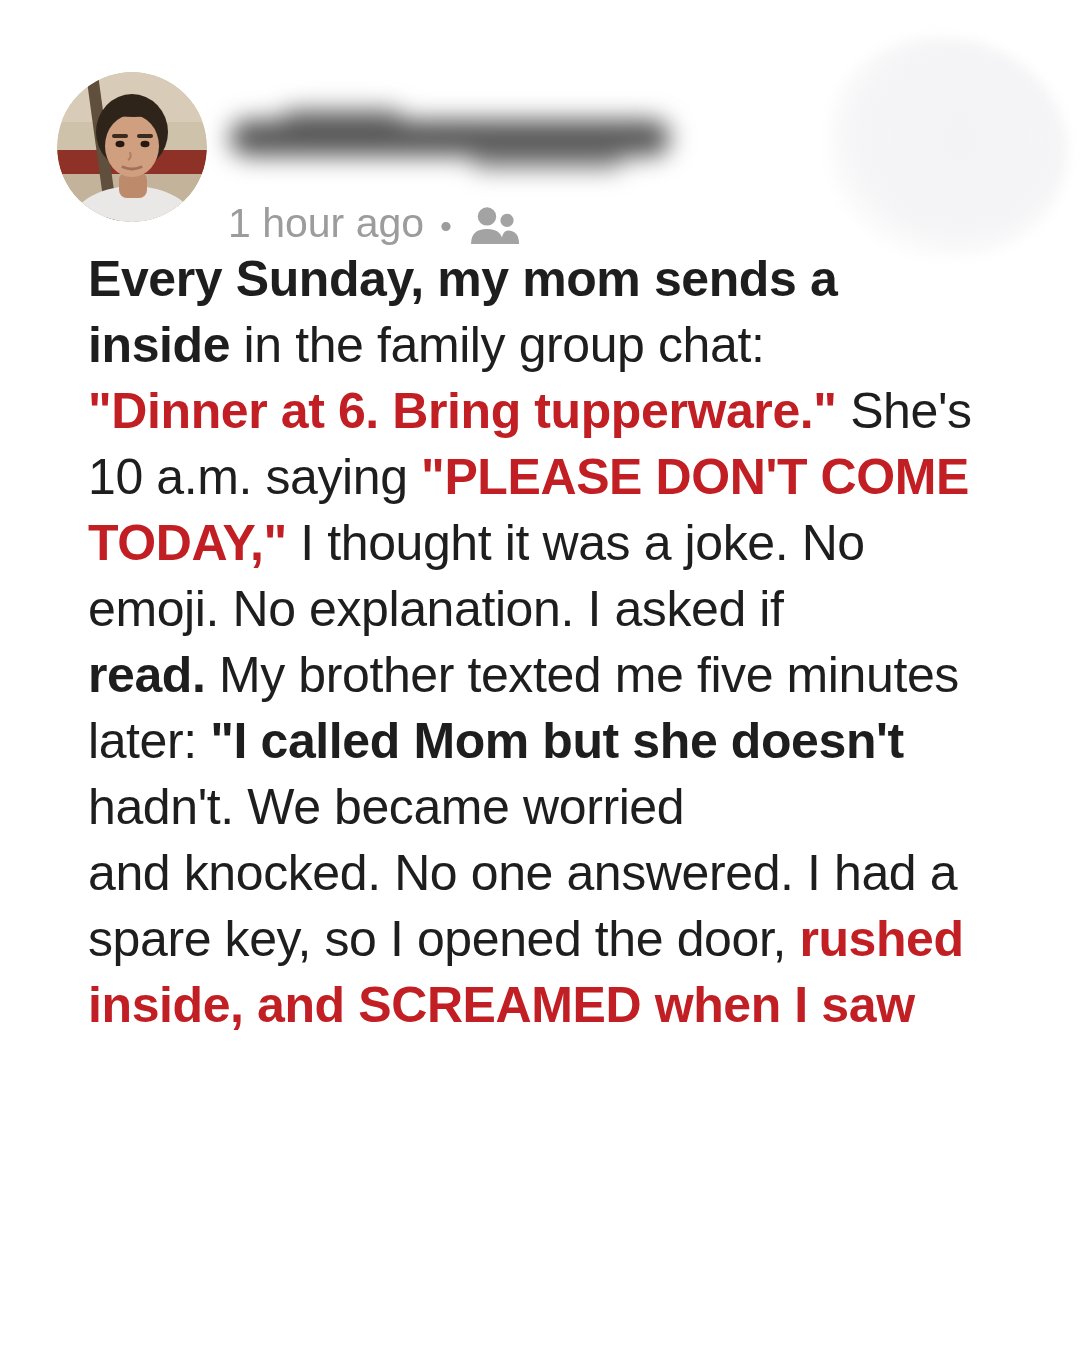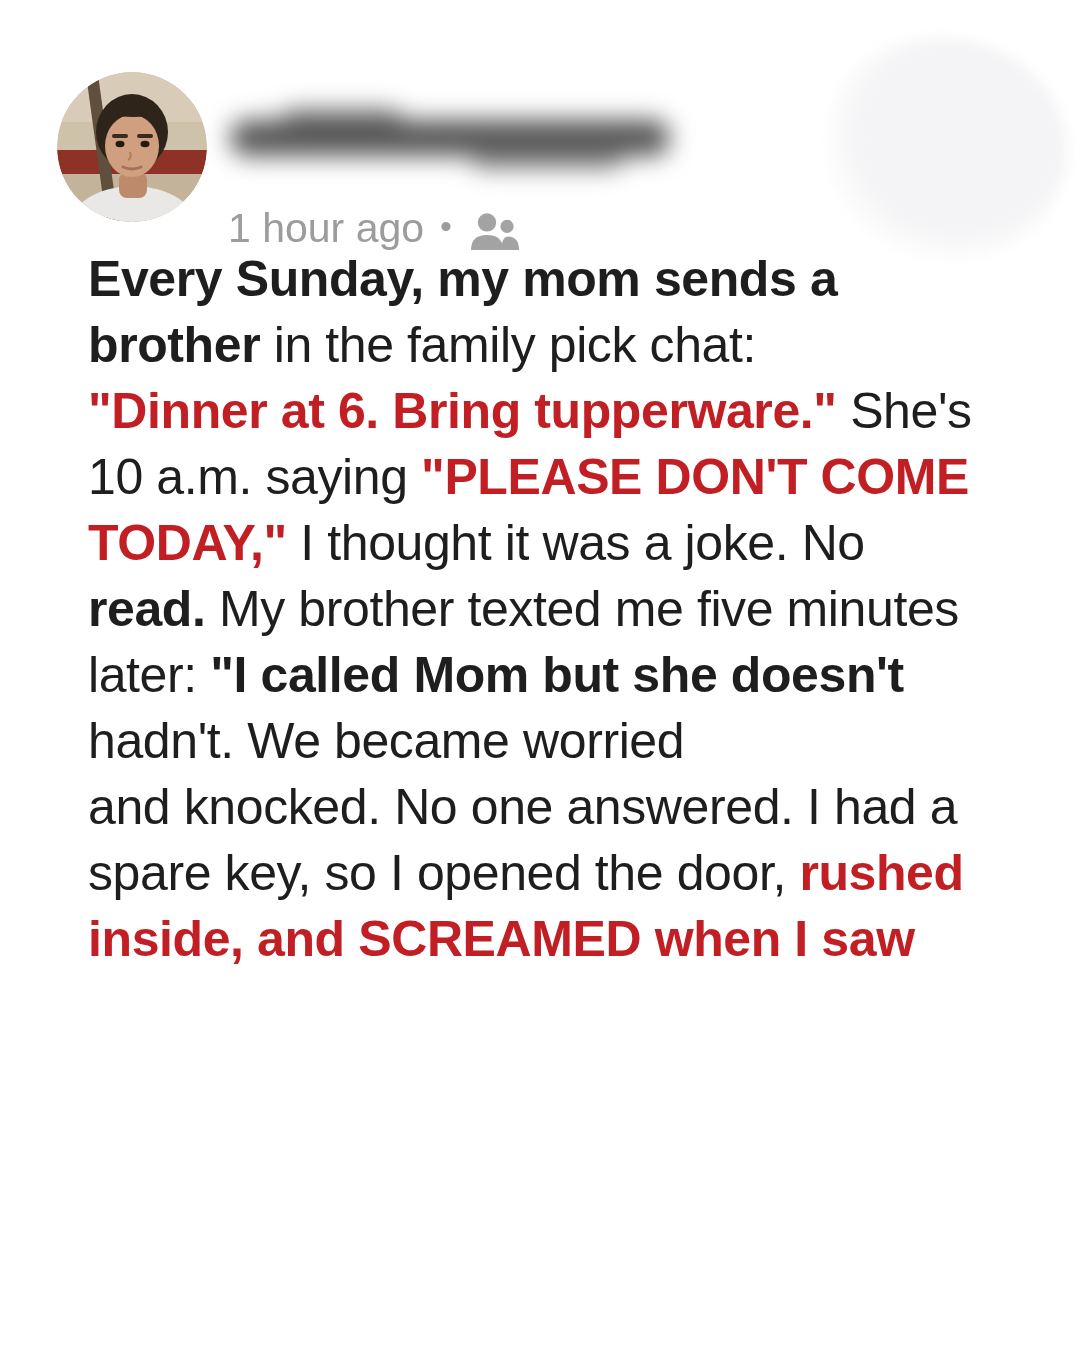--- a/index.html
+++ b/index.html
@@ -29,21 +29,21 @@
   .username-blur .bump1{
     position:absolute;left:60px;top:4px;width:120px;height:20px;
     background:#6a6a6a;border-radius:10px;
   }
   .username-blur .bump2{
     position:absolute;left:250px;top:46px;width:150px;height:16px;
     background:#7a7a7a;border-radius:8px;
   }
   .meta-row{
     position:absolute;left:228px;top:200px;
-    display:flex;align-items:flex-end;gap:16px;
+    display:flex;align-items:flex-start;gap:16px;
     height:52px;
   }
   .timestamp{
     font-size:41px;color:var(--muted);letter-spacing:0;
   }
   .dot-sep{
     font-size:34px;color:var(--muted);line-height:52px;
   }
   .people-icon{width:52px;height:40px;margin-top:6px;}
   .corner-blob{
@@ -110,23 +110,24 @@
     <circle cx="9.5" cy="5.2" r="4.6" fill="#a3a3a3"></circle>
     <circle cx="19.5" cy="7.2" r="3.3" fill="#a3a3a3"></circle>
     <path d="M1.5,19 Q1.5,11.5 9.5,11.5 Q17.5,11.5 17.5,19 Z" fill="#a3a3a3"></path>
     <path d="M16.5,19 Q16.8,12.6 19.8,12.3 Q25.5,12.3 25.5,19 Z" fill="#a3a3a3"></path>
     <rect x="3" y="16.5" width="21" height="2.5" rx="1.2" fill="#a3a3a3"></rect>
   </svg>
 </div>
 
 <div class="post-text">
     <div class="post-line"><span class="seg-b">Every Sunday, my mom sends a</span></div>
-    <div class="post-line"><span class="seg-b">brother</span><span class="seg-n"> in the family pick chat:</span></div>
+    <div class="post-line"><span class="seg-b">inside</span><span class="seg-n"> in the family group chat:</span></div>
     <div class="post-line"><span class="seg-r">"Dinner at 6. Bring tupperware."</span><span class="seg-n"> She's</span></div>
     <div class="post-line"><span class="seg-n">10 a.m. saying </span><span class="seg-r">"PLEASE DON'T COME</span></div>
     <div class="post-line"><span class="seg-r">TODAY,"</span><span class="seg-n"> I thought it was a joke. No</span></div>
+    <div class="post-line"><span class="seg-n">emoji. No explanation. I asked if</span></div>
     <div class="post-line"><span class="seg-b">read.</span><span class="seg-n"> My brother texted me five minutes</span></div>
     <div class="post-line"><span class="seg-n">later: </span><span class="seg-b">"I called Mom but she doesn't</span></div>
     <div class="post-line"><span class="seg-n">hadn't. We became worried</span></div>
     <div class="post-line"><span class="seg-n">and knocked. No one answered. I had a</span></div>
     <div class="post-line"><span class="seg-n">spare key, so I opened the door, </span><span class="seg-r">rushed</span></div>
     <div class="post-line"><span class="seg-r">inside, and SCREAMED when I saw</span></div>
   </div>
 
 </body></html>

